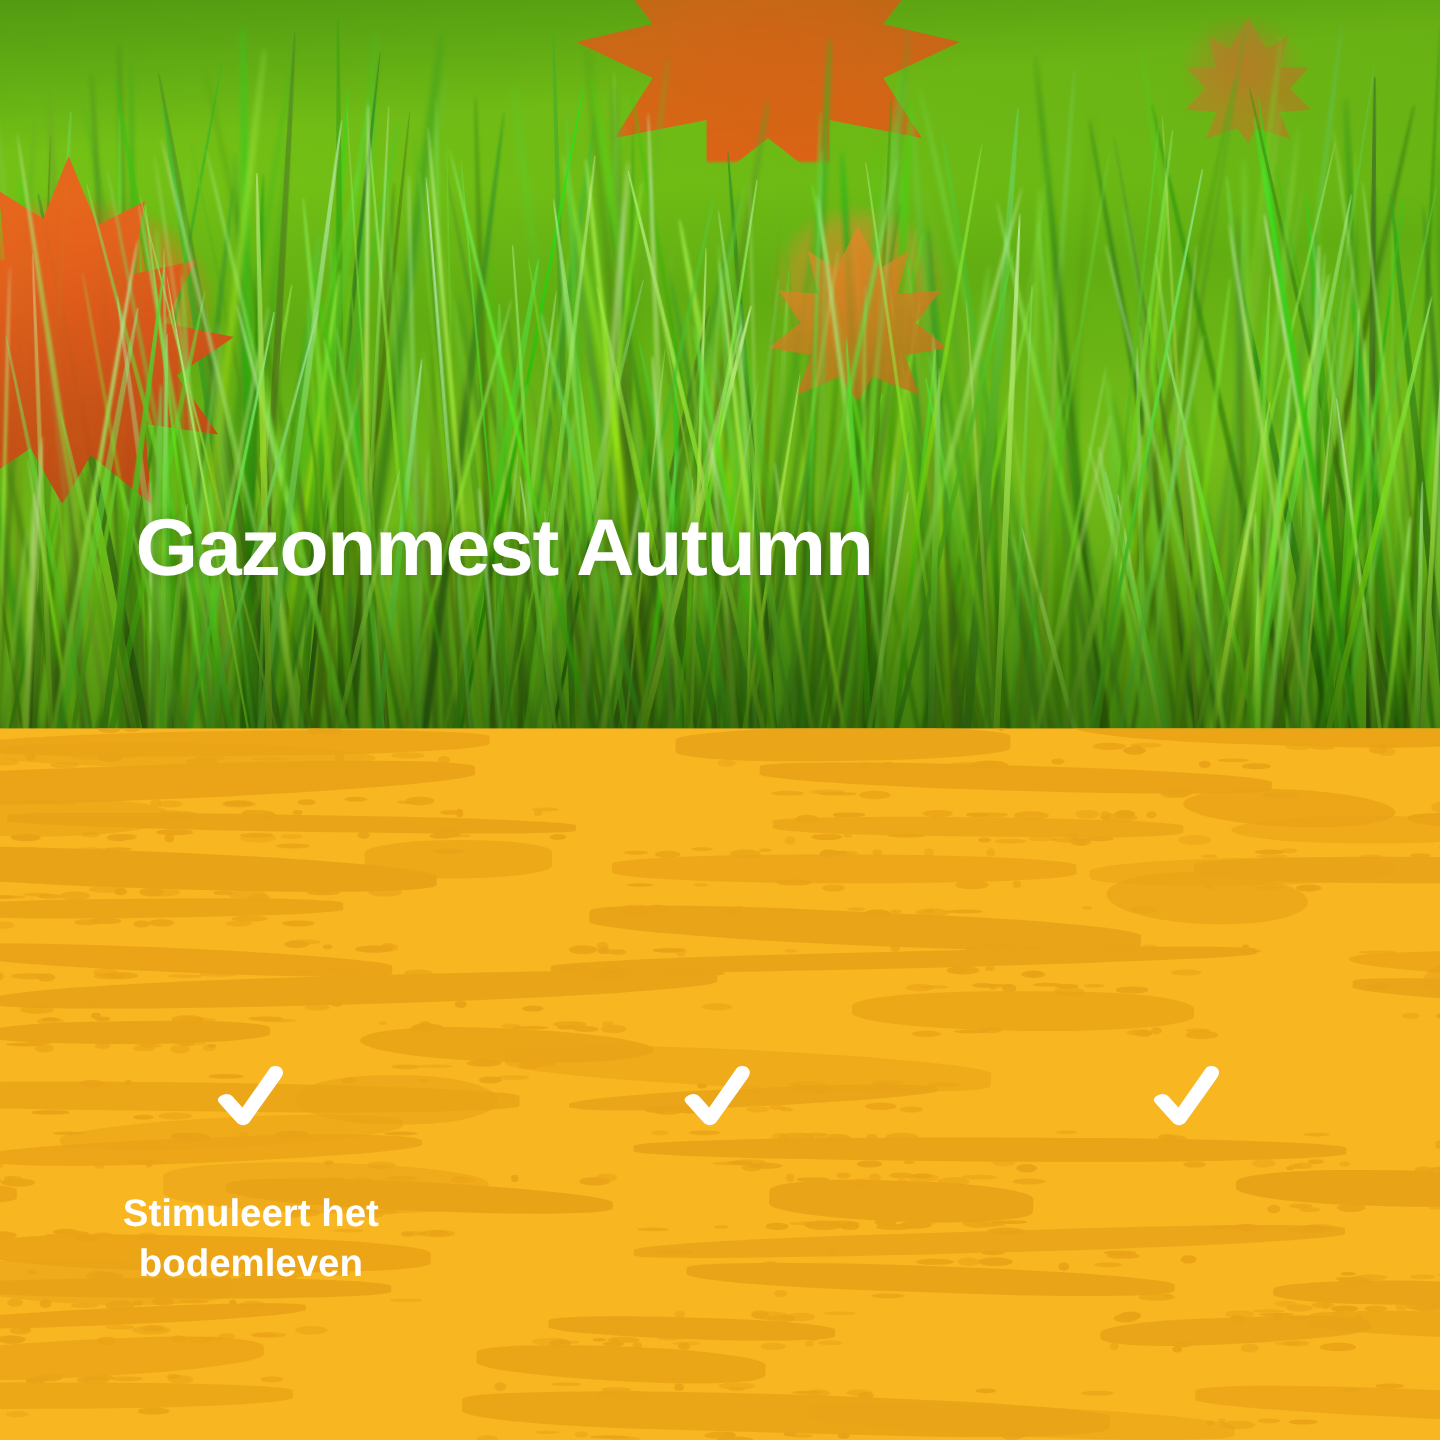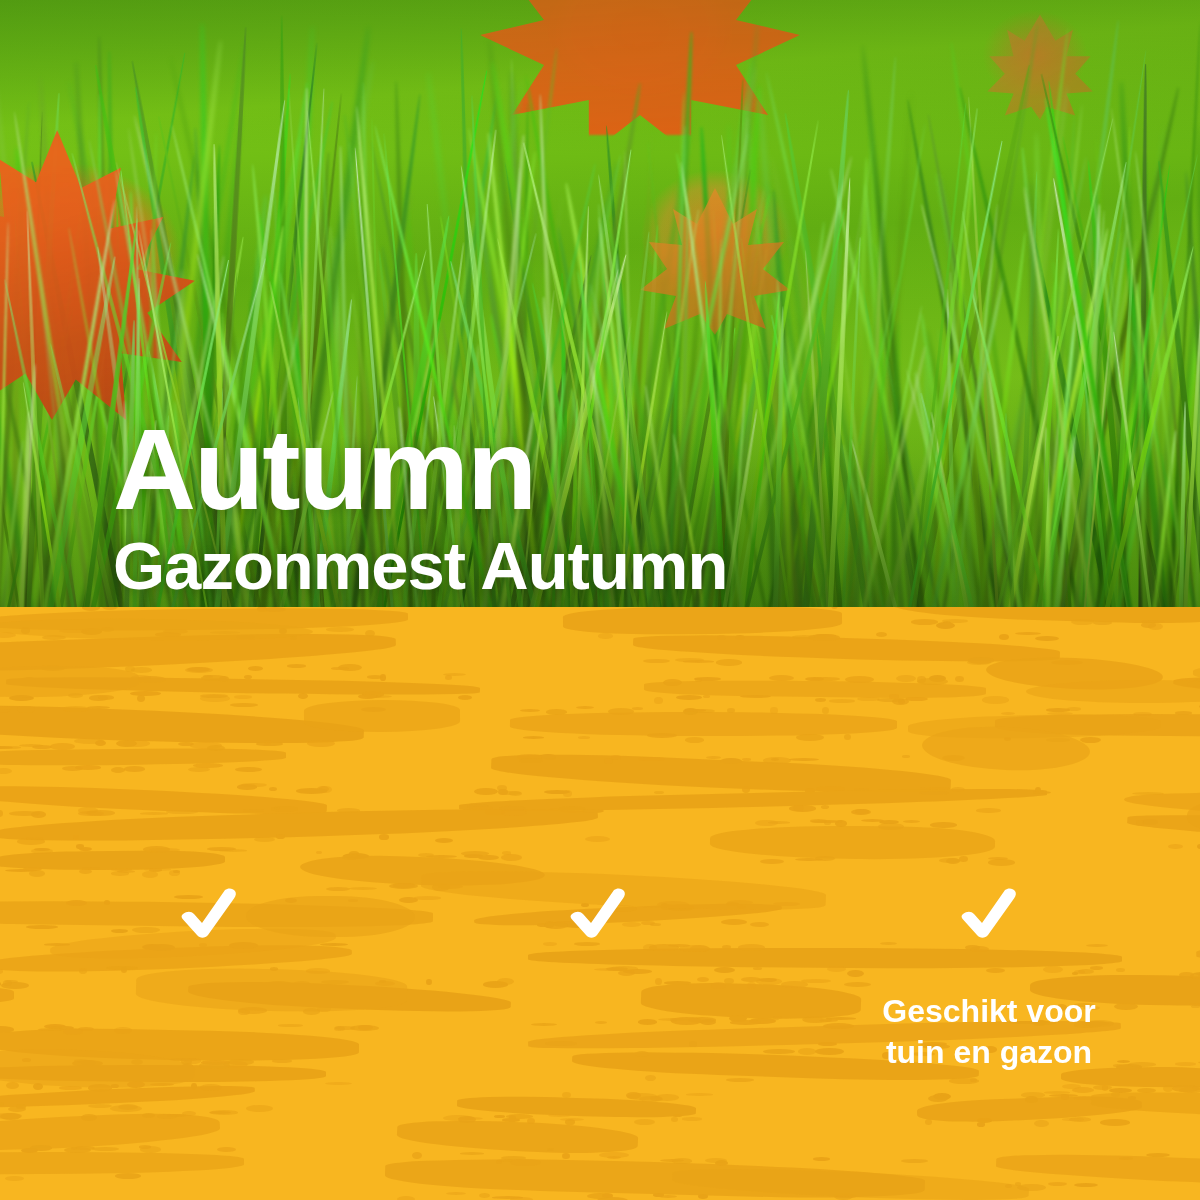--- a/index.html
+++ b/index.html
@@ -638,21 +638,20 @@
         <i style="left:91.32%;height:76.5%;width:3.0px;transform:rotate(-9.0deg);opacity:0.88;filter:blur(1.5px);background:linear-gradient(to top,hsl(82,75%,35%) 0%,hsl(82,75%,64%) 55%,hsl(92,67%,86%) 100%);"></i>
         <i style="left:47.75%;height:55.0%;width:2.4px;transform:rotate(9.9deg);opacity:0.46;filter:blur(0.2px);background:linear-gradient(to top,hsl(82,71%,30%) 0%,hsl(82,71%,54%) 55%,hsl(92,63%,73%) 100%);"></i>
         <i style="left:99.88%;height:51.8%;width:4.4px;transform:rotate(12.9deg);opacity:0.65;filter:blur(1.3px);background:linear-gradient(to top,hsl(78,86%,36%) 0%,hsl(78,86%,65%) 55%,hsl(88,78%,88%) 100%);"></i>
         <i style="left:91.27%;height:67.6%;width:5.2px;transform:rotate(13.4deg);opacity:0.83;filter:blur(0.6px);background:linear-gradient(to top,hsl(89,86%,27%) 0%,hsl(89,86%,49%) 55%,hsl(99,78%,66%) 100%);"></i>
         <i style="left:98.53%;height:89.2%;width:3.1px;transform:rotate(-7.6deg);opacity:0.49;filter:blur(1.2px);background:linear-gradient(to top,hsl(86,93%,34%) 0%,hsl(86,93%,62%) 55%,hsl(96,85%,84%) 100%);"></i>
       </div>
     <div class="photo-shade"></div>
   </div>
 
   <div class="headings">
-    <div class="title-main">Autumn</div>
     <div class="title-sub">Gazonmest Autumn</div>
   </div>
 
   <div class="panel">
     <div class="tex" id="tex">
         <b style="left:-15px;top:2px;width:423px;height:21px;transform:rotate(-0.79deg);opacity:0.80;border-radius:73% 66% 51% 73%/50%;"></b>
         <b style="left:365px;top:23px;width:10px;height:7.1px;opacity:0.67;border-radius:50%;"></b>
         <b style="left:101px;top:20px;width:13px;height:4.5px;opacity:0.53;border-radius:50%;"></b>
         <b style="left:21px;top:20px;width:9px;height:7.0px;opacity:0.77;border-radius:50%;"></b>
         <b style="left:163px;top:22px;width:25px;height:5.1px;opacity:0.64;border-radius:50%;"></b>
@@ -1326,32 +1325,32 @@
         <b style="left:1193px;top:54px;width:396px;height:26px;transform:rotate(0.37deg);opacity:0.60;border-radius:57%/50%;"></b>
       </div>
 
 
     <div class="features">
 
       <div class="feat">
         <svg class="check" viewBox="0 0 62 52">
           <path d="M5 27 C9 24 13 24 16 27 L24 36 L47 3 C50 0.5 55 1 57 4 C58.5 6.5 58 8.5 56 11.5 L30 48 C27 51.5 22 51.5 19 48 L5.5 33 C3 30.5 3 28.5 5 27 Z" fill="#ffffff"></path>
         </svg>
+        <div class="feat-label">Stimuleert het
+bodemleven</div>
       </div>
 
       <div class="feat">
         <svg class="check" viewBox="0 0 62 52">
           <path d="M5 27 C9 24 13 24 16 27 L24 36 L47 3 C50 0.5 55 1 57 4 C58.5 6.5 58 8.5 56 11.5 L30 48 C27 51.5 22 51.5 19 48 L5.5 33 C3 30.5 3 28.5 5 27 Z" fill="#ffffff"></path>
         </svg>
       </div>
 
       <div class="feat">
         <svg class="check" viewBox="0 0 62 52">
           <path d="M5 27 C9 24 13 24 16 27 L24 36 L47 3 C50 0.5 55 1 57 4 C58.5 6.5 58 8.5 56 11.5 L30 48 C27 51.5 22 51.5 19 48 L5.5 33 C3 30.5 3 28.5 5 27 Z" fill="#ffffff"></path>
         </svg>
-        <div class="feat-label">Geschikt voor
-tuin en gazon</div>
       </div>
 
     </div>
   </div>
 
 </div>
 
 </body></html>

